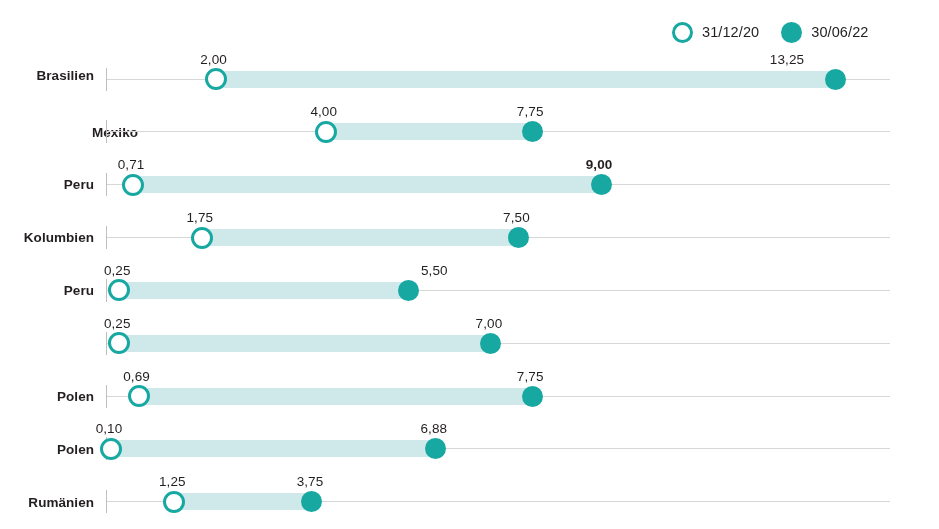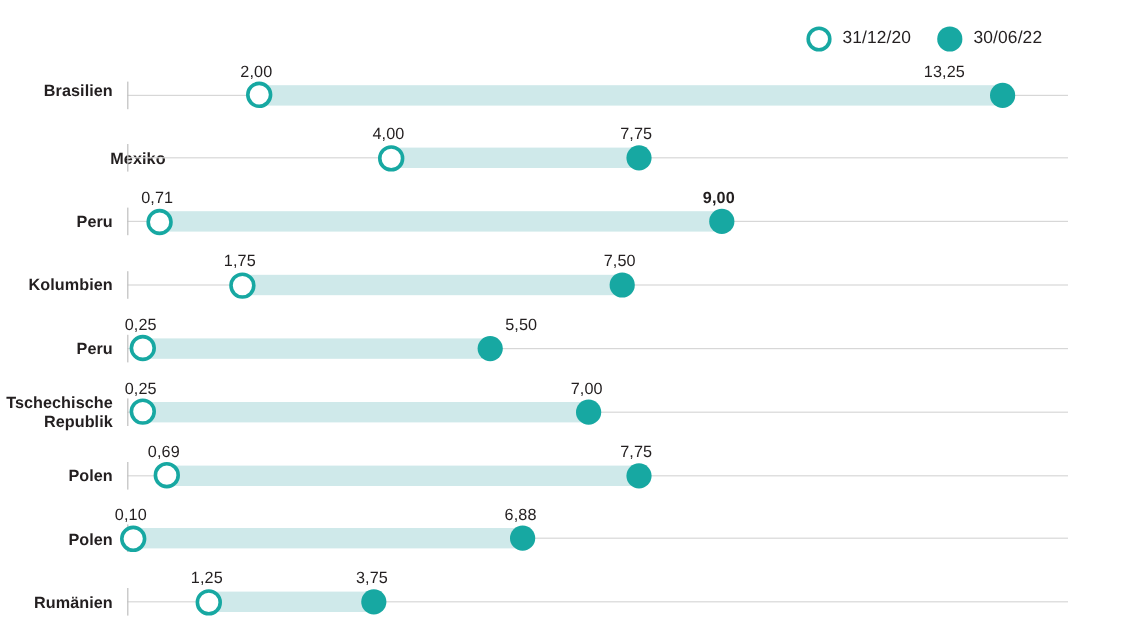--- a/index.html
+++ b/index.html
@@ -163,24 +163,20 @@
         </div>
         <div class="baseline" style="left: 105.5px; width: 784.5px; top: 26px;"></div>
         <div class="tick" style="left: 105.5px; top: 15px; height: 23px;"></div>
         <div class="band" style="left: 119.265px; width: 289.065px; top: 18px;"></div>
         <div class="marker open" style="left: 108.265px; top: 15.5px;"></div>
         <div class="marker filled" style="left: 397.83px; top: 16px;"></div>
         <div class="vlabel" style="top: -1px; left: 117.265px; transform: translateX(-50%);">0,25</div>
         <div class="vlabel" style="top: -1px; left: 406.33px; transform: translateX(-50%); margin-left: 28px;">5,50</div>
       </div>
       <div class="row" style="top: 316.75px;">
-        <div class="row-label two-line" style="top: 11.5px;">
-          <div>Tschechische</div>
-          <div>Republik</div>
-        </div>
         <div class="baseline" style="left: 105.5px; width: 784.5px; top: 26px;"></div>
         <div class="tick" style="left: 105.5px; top: 15px; height: 23px;"></div>
         <div class="band" style="left: 119.265px; width: 371.655px; top: 18px;"></div>
         <div class="marker open" style="left: 108.265px; top: 15.5px;"></div>
         <div class="marker filled" style="left: 480.42px; top: 16px;"></div>
         <div class="vlabel" style="top: -1px; left: 117.265px; transform: translateX(-50%);">0,25</div>
         <div class="vlabel" style="top: -1px; left: 488.92px; transform: translateX(-50%);">7,00</div>
       </div>
       <div class="row" style="top: 369.6px;">
         <div class="row-label" style="top: 19.25px;">

